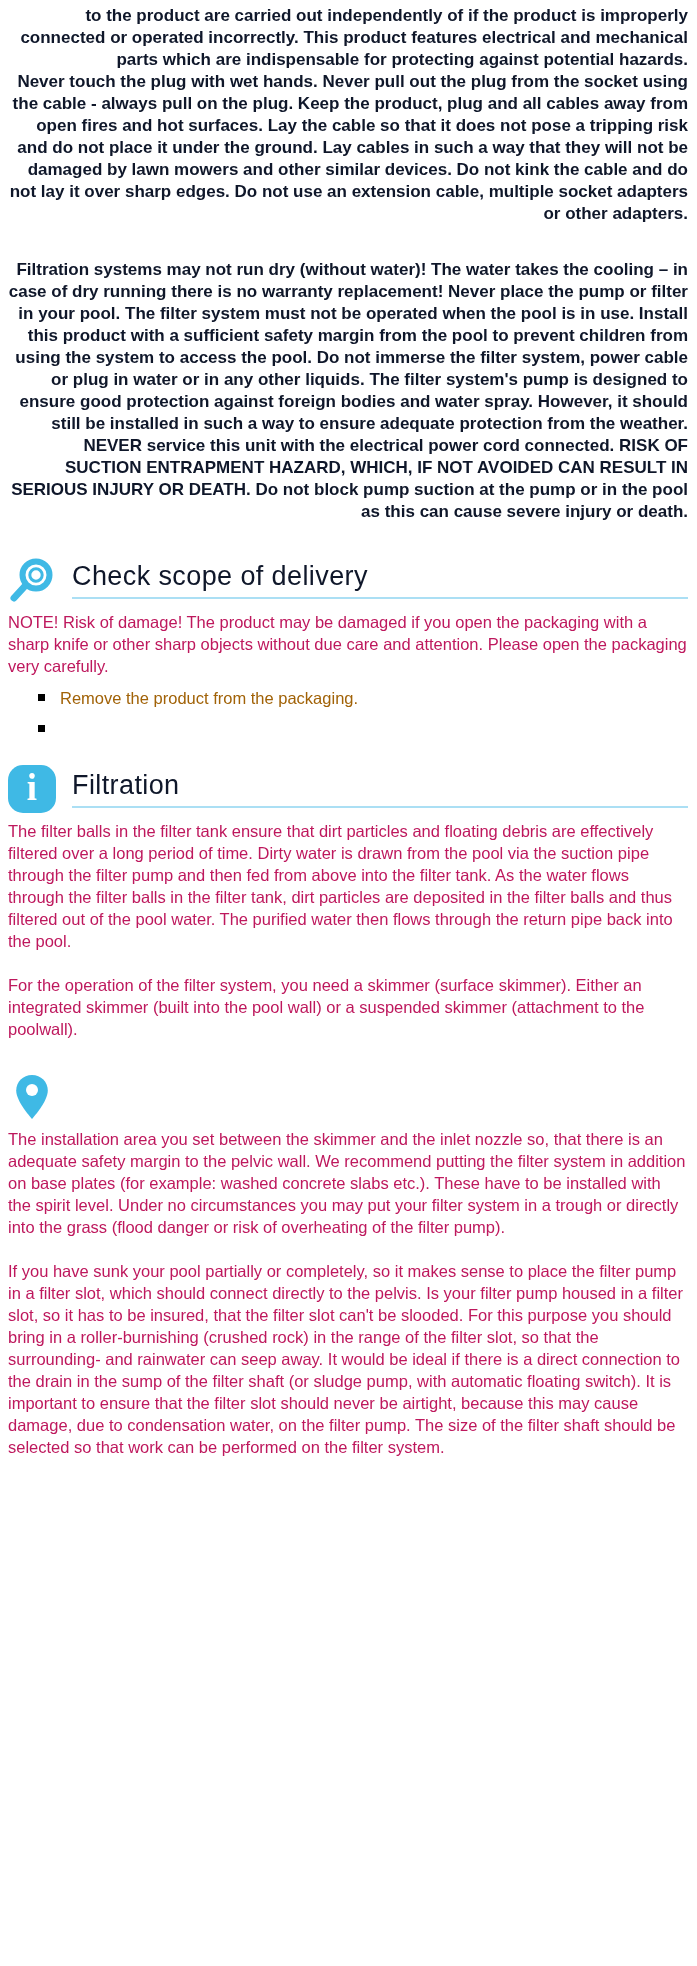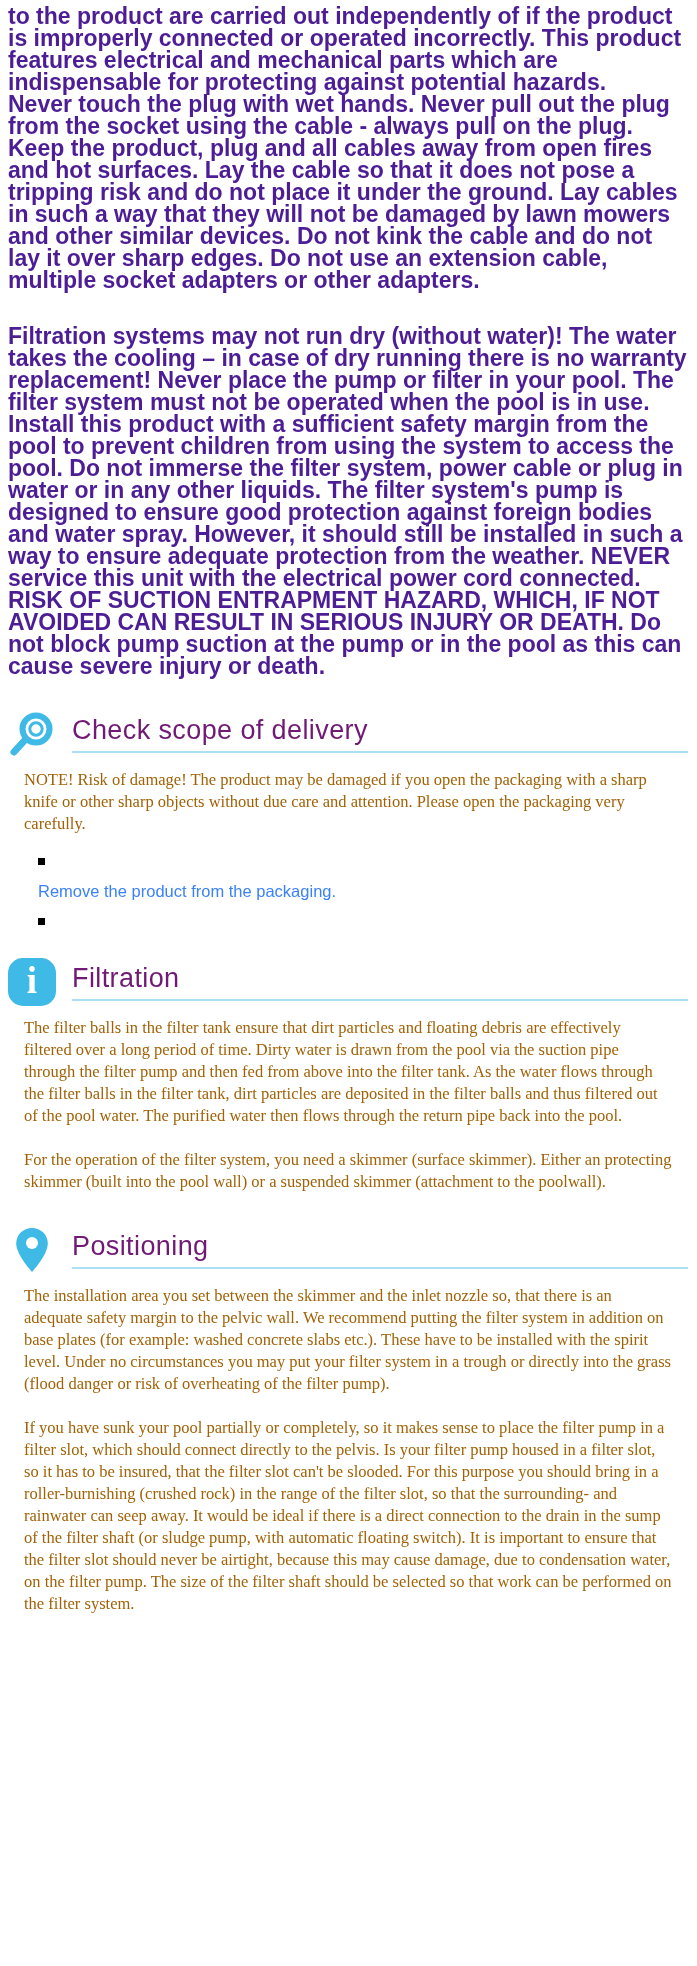--- a/index.html
+++ b/index.html
@@ -10,23 +10,24 @@
     color: #111111;
     font-family: "Liberation Sans", sans-serif;
     -webkit-font-smoothing: antialiased;
   }
   .page { padding: 5px 9px 24px 8px; }
 
   
   .safety p {
     margin: 0;
     font-weight: bold;
-    font-size: 23px;
+    font-size: 17px;
     line-height: 22px;
-    color: #4c1d95;
+    color: #0f172a;
+    text-align: right;
   }
   .safety .spacer-top { margin-top: 34px; }
 
   
   .doc-section { margin-top: 28px; }
   .section-header {
     display: flex;
     align-items: flex-end;
     gap: 16px;
     margin-bottom: 12px;
@@ -41,44 +42,42 @@
   .icon-box svg { display: block; width: 48px; height: 48px; }
   .title-wrap {
     flex: 1;
     border-bottom: 2px solid #abdff4;
     padding-bottom: 5px;
   }
   .section-title {
     margin: 0;
     font-size: 27px;
     font-weight: 400;
-    color: #701a75;
+    color: #0f172a;
     letter-spacing: 0.4px;
   }
 
   .body-text {
-    margin: 16px;
+    margin: 0;
     font-size: 16.5px;
     line-height: 22px;
-    color: #a16207;
-    font-family: Liberation Serif, serif;
+    color: #be185d;
   }
   .para-gap { margin-top: 22px; }
 
   
   .bullets { list-style: none; margin: 10px 0 0 0; padding: 0; }
   .bullet-item {
     display: flex;
     gap: 15px;
     padding-left: 30px;
     margin-bottom: 9px;
     font-size: 16.5px;
     line-height: 22px;
-    color: #3b82f6;
-    flex-direction: column;
+    color: #a16207;
   }
   .marker {
     width: 7px;
     height: 7px;
     background: #000000;
     flex: 0 0 auto;
     margin-top: 7px;
   }
 
   
@@ -141,32 +140,29 @@
       <span class="icon-box">
         <span class="info-badge">
           <span>i</span>
         </span>
       </span>
       <span class="title-wrap">
         <h2 class="section-title">Filtration</h2>
       </span>
     </div>
     <p class="body-text">The filter balls in the filter tank ensure that dirt particles and floating debris are effectively filtered over a long period of time. Dirty water is drawn from the pool via the suction pipe through the filter pump and then fed from above into the filter tank. As the water flows through the filter balls in the filter tank, dirt particles are deposited in the filter balls and thus filtered out of the pool water. The purified water then flows through the return pipe back into the pool.</p>
-    <p class="body-text para-gap">For the operation of the filter system, you need a skimmer (surface skimmer). Either an protecting skimmer (built into the pool wall) or a suspended skimmer (attachment to the poolwall).</p>
+    <p class="body-text para-gap">For the operation of the filter system, you need a skimmer (surface skimmer). Either an integrated skimmer (built into the pool wall) or a suspended skimmer (attachment to the poolwall).</p>
   </section>
 
   <section class="doc-section">
     <div class="section-header">
       <span class="icon-box">
         <svg viewBox="0 0 48 48" xmlns="http://www.w3.org/2000/svg">
           <path d="M24 2 C15 2 8.2 8.9 8.2 17.6 C8.2 29 24 46 24 46 C24 46 39.8 29 39.8 17.6 C39.8 8.9 33 2 24 2 Z" fill="#3fb9e5"></path>
           <circle cx="24" cy="17" r="6" fill="#ffffff"></circle>
         </svg>
       </span>
-      <span class="title-wrap">
-        <h2 class="section-title">Positioning</h2>
-      </span>
     </div>
     <p class="body-text">The installation area you set between the skimmer and the inlet nozzle so, that there is an adequate safety margin to the pelvic wall. We recommend putting the filter system in addition on base plates (for example: washed concrete slabs etc.). These have to be installed with the spirit level. Under no circumstances you may put your filter system in a trough or directly into the grass (flood danger or risk of overheating of the filter pump).</p>
     <p class="body-text para-gap">If you have sunk your pool partially or completely, so it makes sense to place the filter pump in a filter slot, which should connect directly to the pelvis. Is your filter pump housed in a filter slot, so it has to be insured, that the filter slot can't be slooded. For this purpose you should bring in a roller-burnishing (crushed rock) in the range of the filter slot, so that the surrounding- and rainwater can seep away. It would be ideal if there is a direct connection to the drain in the sump of the filter shaft (or sludge pump, with automatic floating switch). It is important to ensure that the filter slot should never be airtight, because this may cause damage, due to condensation water, on the filter pump. The size of the filter shaft should be selected so that work can be performed on the filter system.</p>
   </section>
 
 </div>
 
 </body></html>

